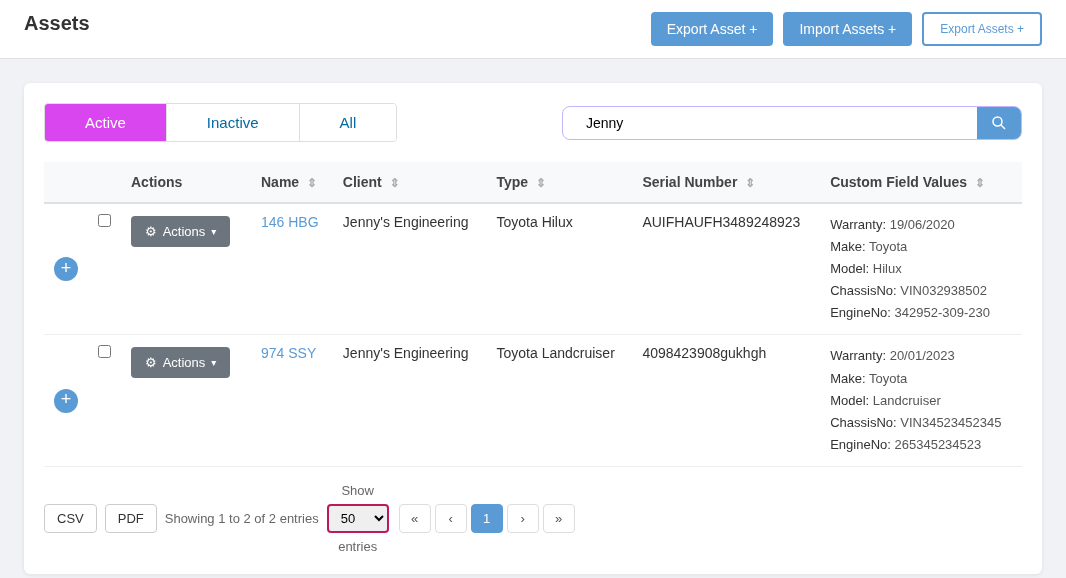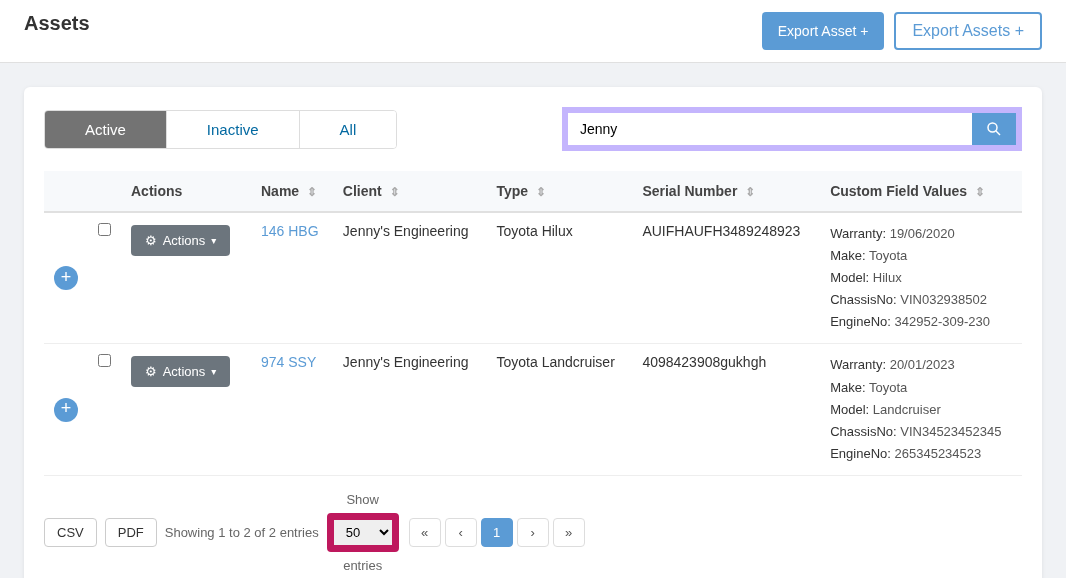--- a/index.html
+++ b/index.html
@@ -34,21 +34,21 @@
       align-items: center;
       gap: 6px;
     }
     .btn-outline {
       background: #fff;
       color: #5b9bd5;
       border: 2px solid #5b9bd5;
       padding: 8px 16px;
       border-radius: 4px;
       cursor: pointer;
-      font-size: 16px;
+      font-size: 12px;
       display: flex;
       align-items: center;
       gap: 6px;
     }
 
     .main-content {
       padding: 24px;
     }
 
     .card {
@@ -75,30 +75,31 @@
       padding: 10px 40px;
       cursor: pointer;
       background: #fff;
       color: #0369a1;
       border: none;
       font-size: 15px;
       border-right: 1px solid #ddd;
     }
     .tab:last-child { border-right: none; }
     .tab.active {
-      background: #737373;
+      background: #d946ef;
       color: #fff;
     }
 
     .search-box {
       display: flex;
-      border: 6px solid #c4b5fd;
-      border-radius: 0;
+      border: 1px solid #c4b5fd;
+      border-radius: 8px;
       overflow: hidden;
       width: 460px;
+      padding-left: 11px;
     }
     .search-input {
       flex: 1;
       border: none;
       padding: 8px 12px;
       font-size: 14px;
       outline: none;
     }
     .search-btn {
       background: #5b9bd5;
@@ -224,21 +225,21 @@
     }
     .show-entries {
       display: flex;
       align-items: center;
       gap: 6px;
       font-size: 13px;
       color: #666;
       flex-direction: column;
     }
     .entries-select {
-      border: 7px solid #be185d;
+      border: 2px solid #be185d;
       border-radius: 4px;
       padding: 4px 8px;
       font-size: 13px;
       cursor: pointer;
     }
 
     .pagination {
       display: flex;
       align-items: center;
       gap: 4px;
@@ -271,20 +272,21 @@
       padding-top: 12px;
     }
   </style>
 </head>
 <body>
 
 <div class="header-bar">
   <span class="header-title">Assets</span>
   <div class="header-actions">
     <button class="btn-primary">Export Asset +</button>
+    <button class="btn-primary">Import Assets +</button>
     <button class="btn-outline">Export Assets +</button>
   </div>
 </div>
 
 <div class="main-content">
   <div class="card">
 
     <div class="top-controls">
       <div class="tabs">
         <button class="tab active">Active</button>

